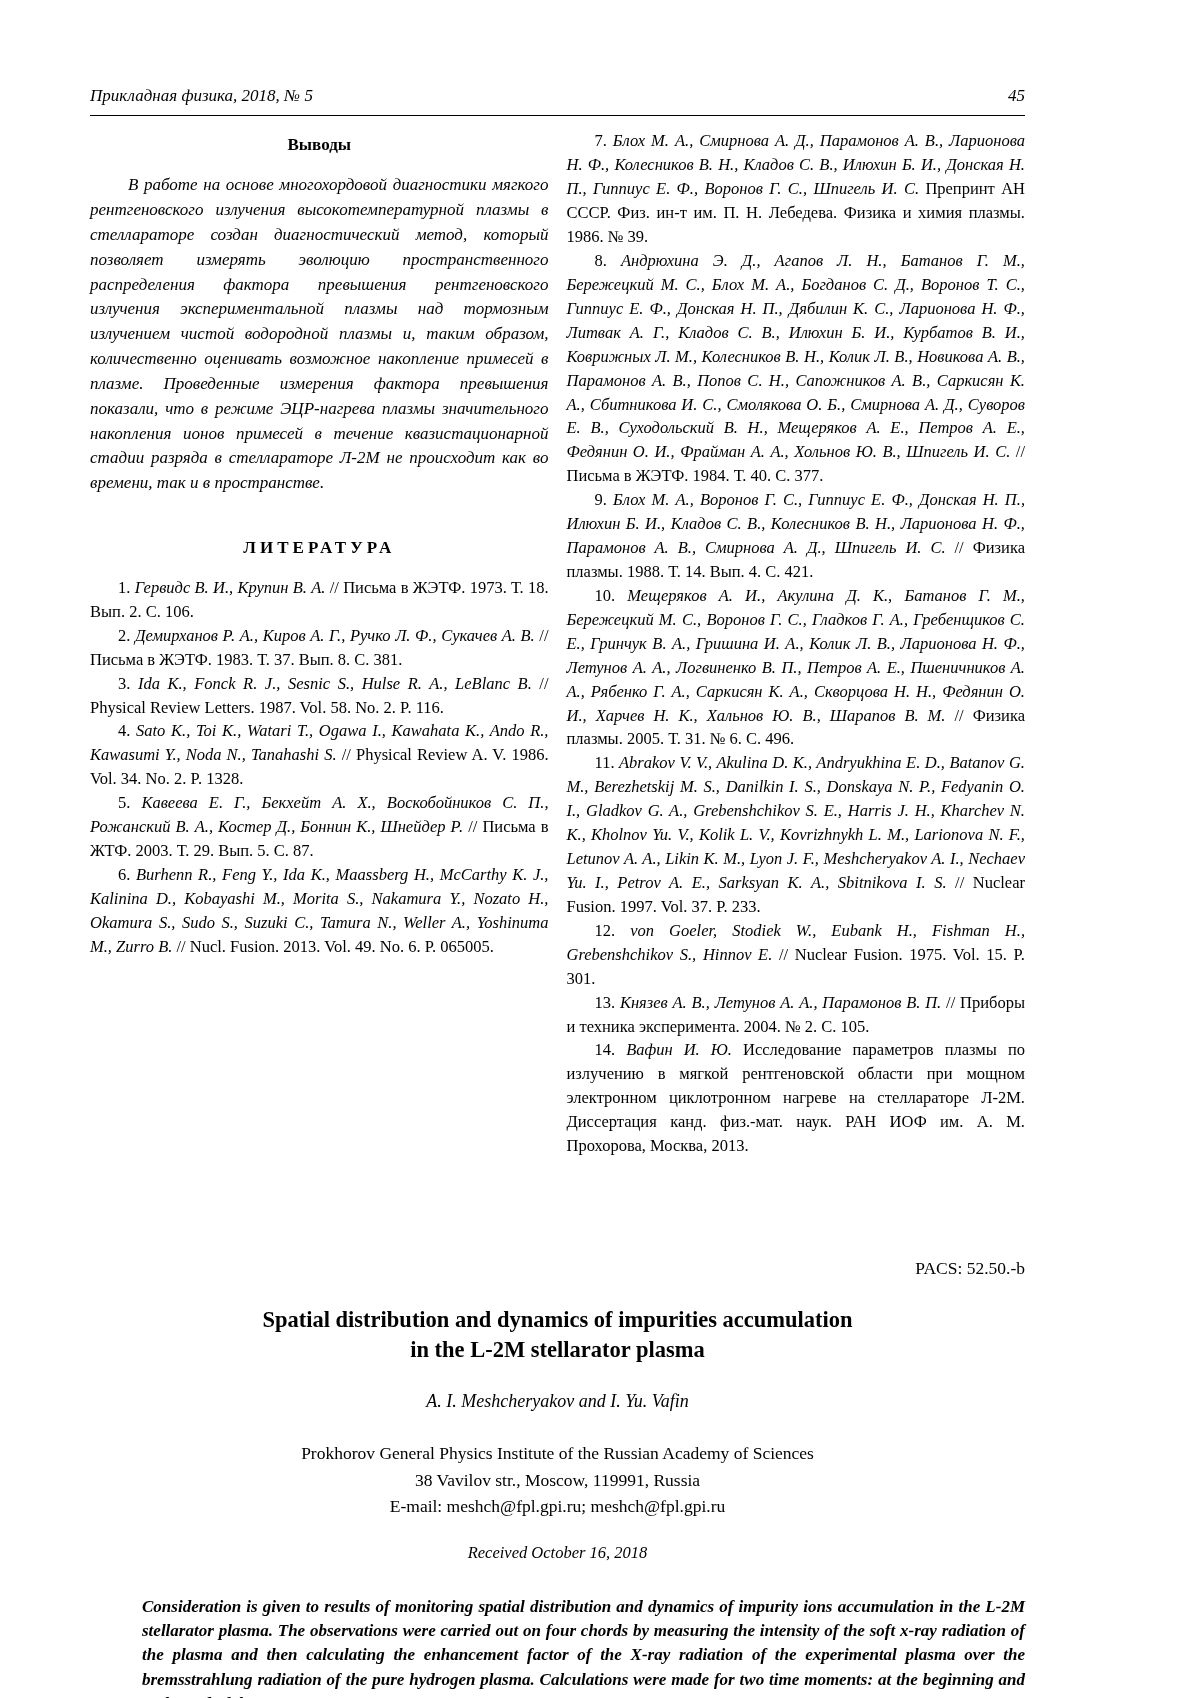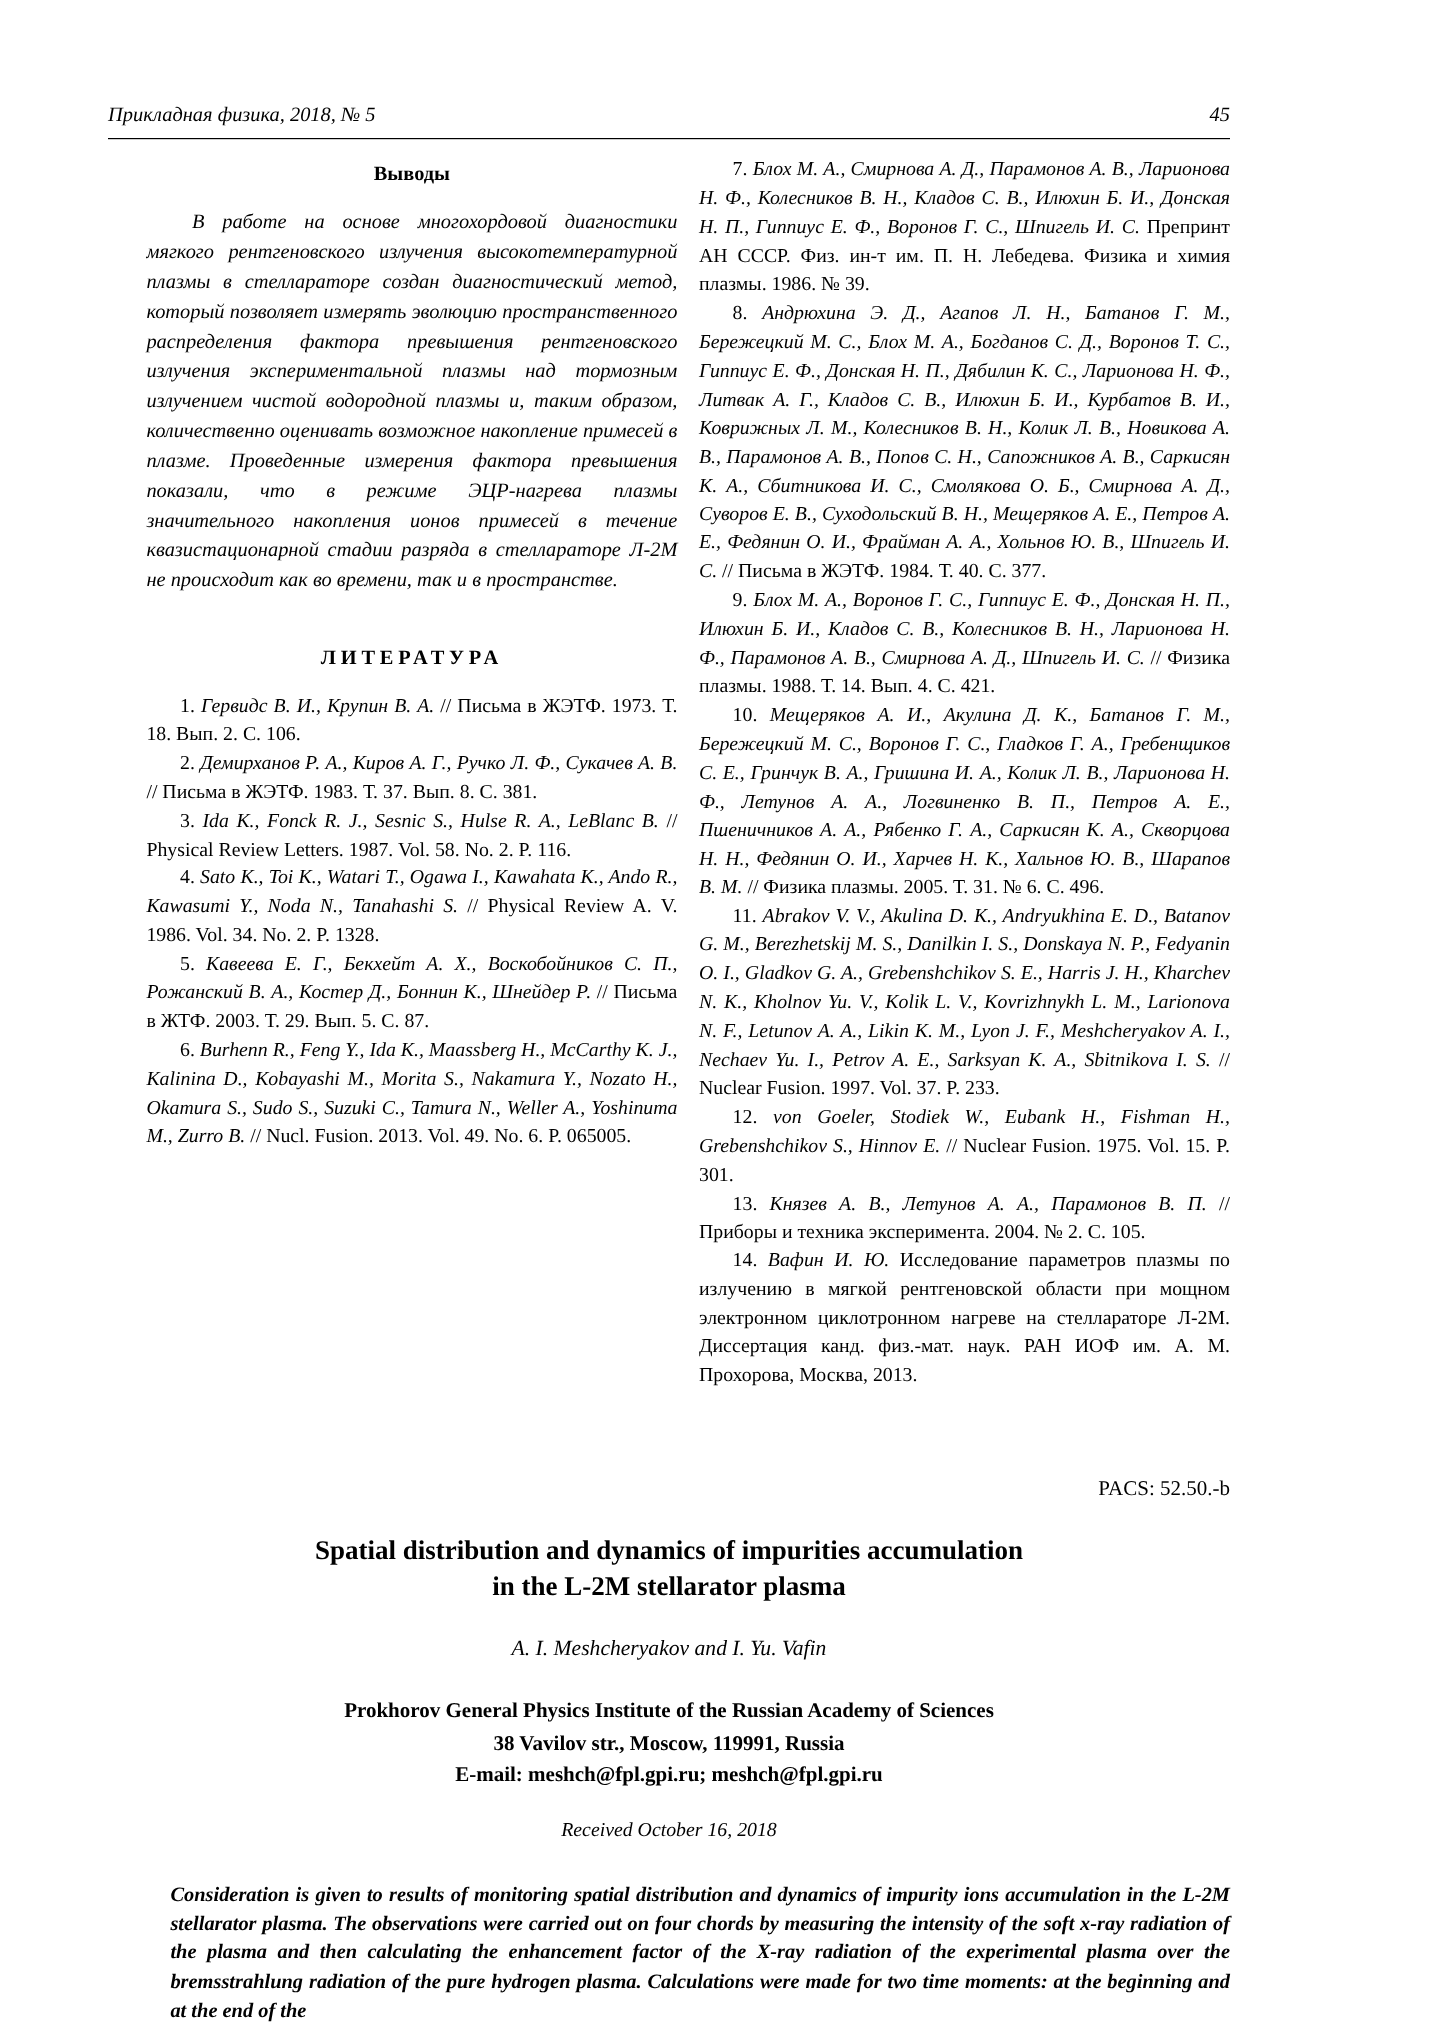--- a/index.html
+++ b/index.html
@@ -28,21 +28,20 @@
   }
   .head-rule {
     border: none;
     border-top: 1.6px solid #000;
     margin: 9px 0 13px 0;
   }
   
   .columns {
     display: flex;
     gap: 18px;
-    margin-left: 32px;
   }
   .col { width: 458.5px; }
   .sec-head {
     margin: 6px 0 18px 0;
     text-align: center;
     font-size: 17px;
     font-weight: bold;
   }
   .sec-head.lit {
     margin: 42px 0 18px 0;
@@ -59,21 +58,21 @@
   .ref {
     margin: 0;
     font-size: 16.5px;
     line-height: 1.45;
     text-align: justify;
     text-indent: 28px;
   }
   .ref-authors { font-style: italic; }
   
   .pacs {
-    margin-top: 72px;
+    margin-top: 100px;
     text-align: right;
     font-size: 17.5px;
   }
   .title {
     margin: 26px 0 0 0;
     text-align: center;
     font-size: 22.5px;
     font-weight: bold;
     line-height: 1.32;
   }
@@ -82,21 +81,20 @@
     margin-top: 27px;
     text-align: center;
     font-size: 18px;
     font-style: italic;
   }
   .affil {
     margin-top: 28px;
     text-align: center;
     font-size: 17.5px;
     line-height: 1.5;
-    font-weight: bold;
   }
   .received {
     margin-top: 24px;
     text-align: center;
     font-size: 16.5px;
     font-style: italic;
   }
   .abstract {
     margin: 32px 0 0 52px;
     font-size: 17px;

